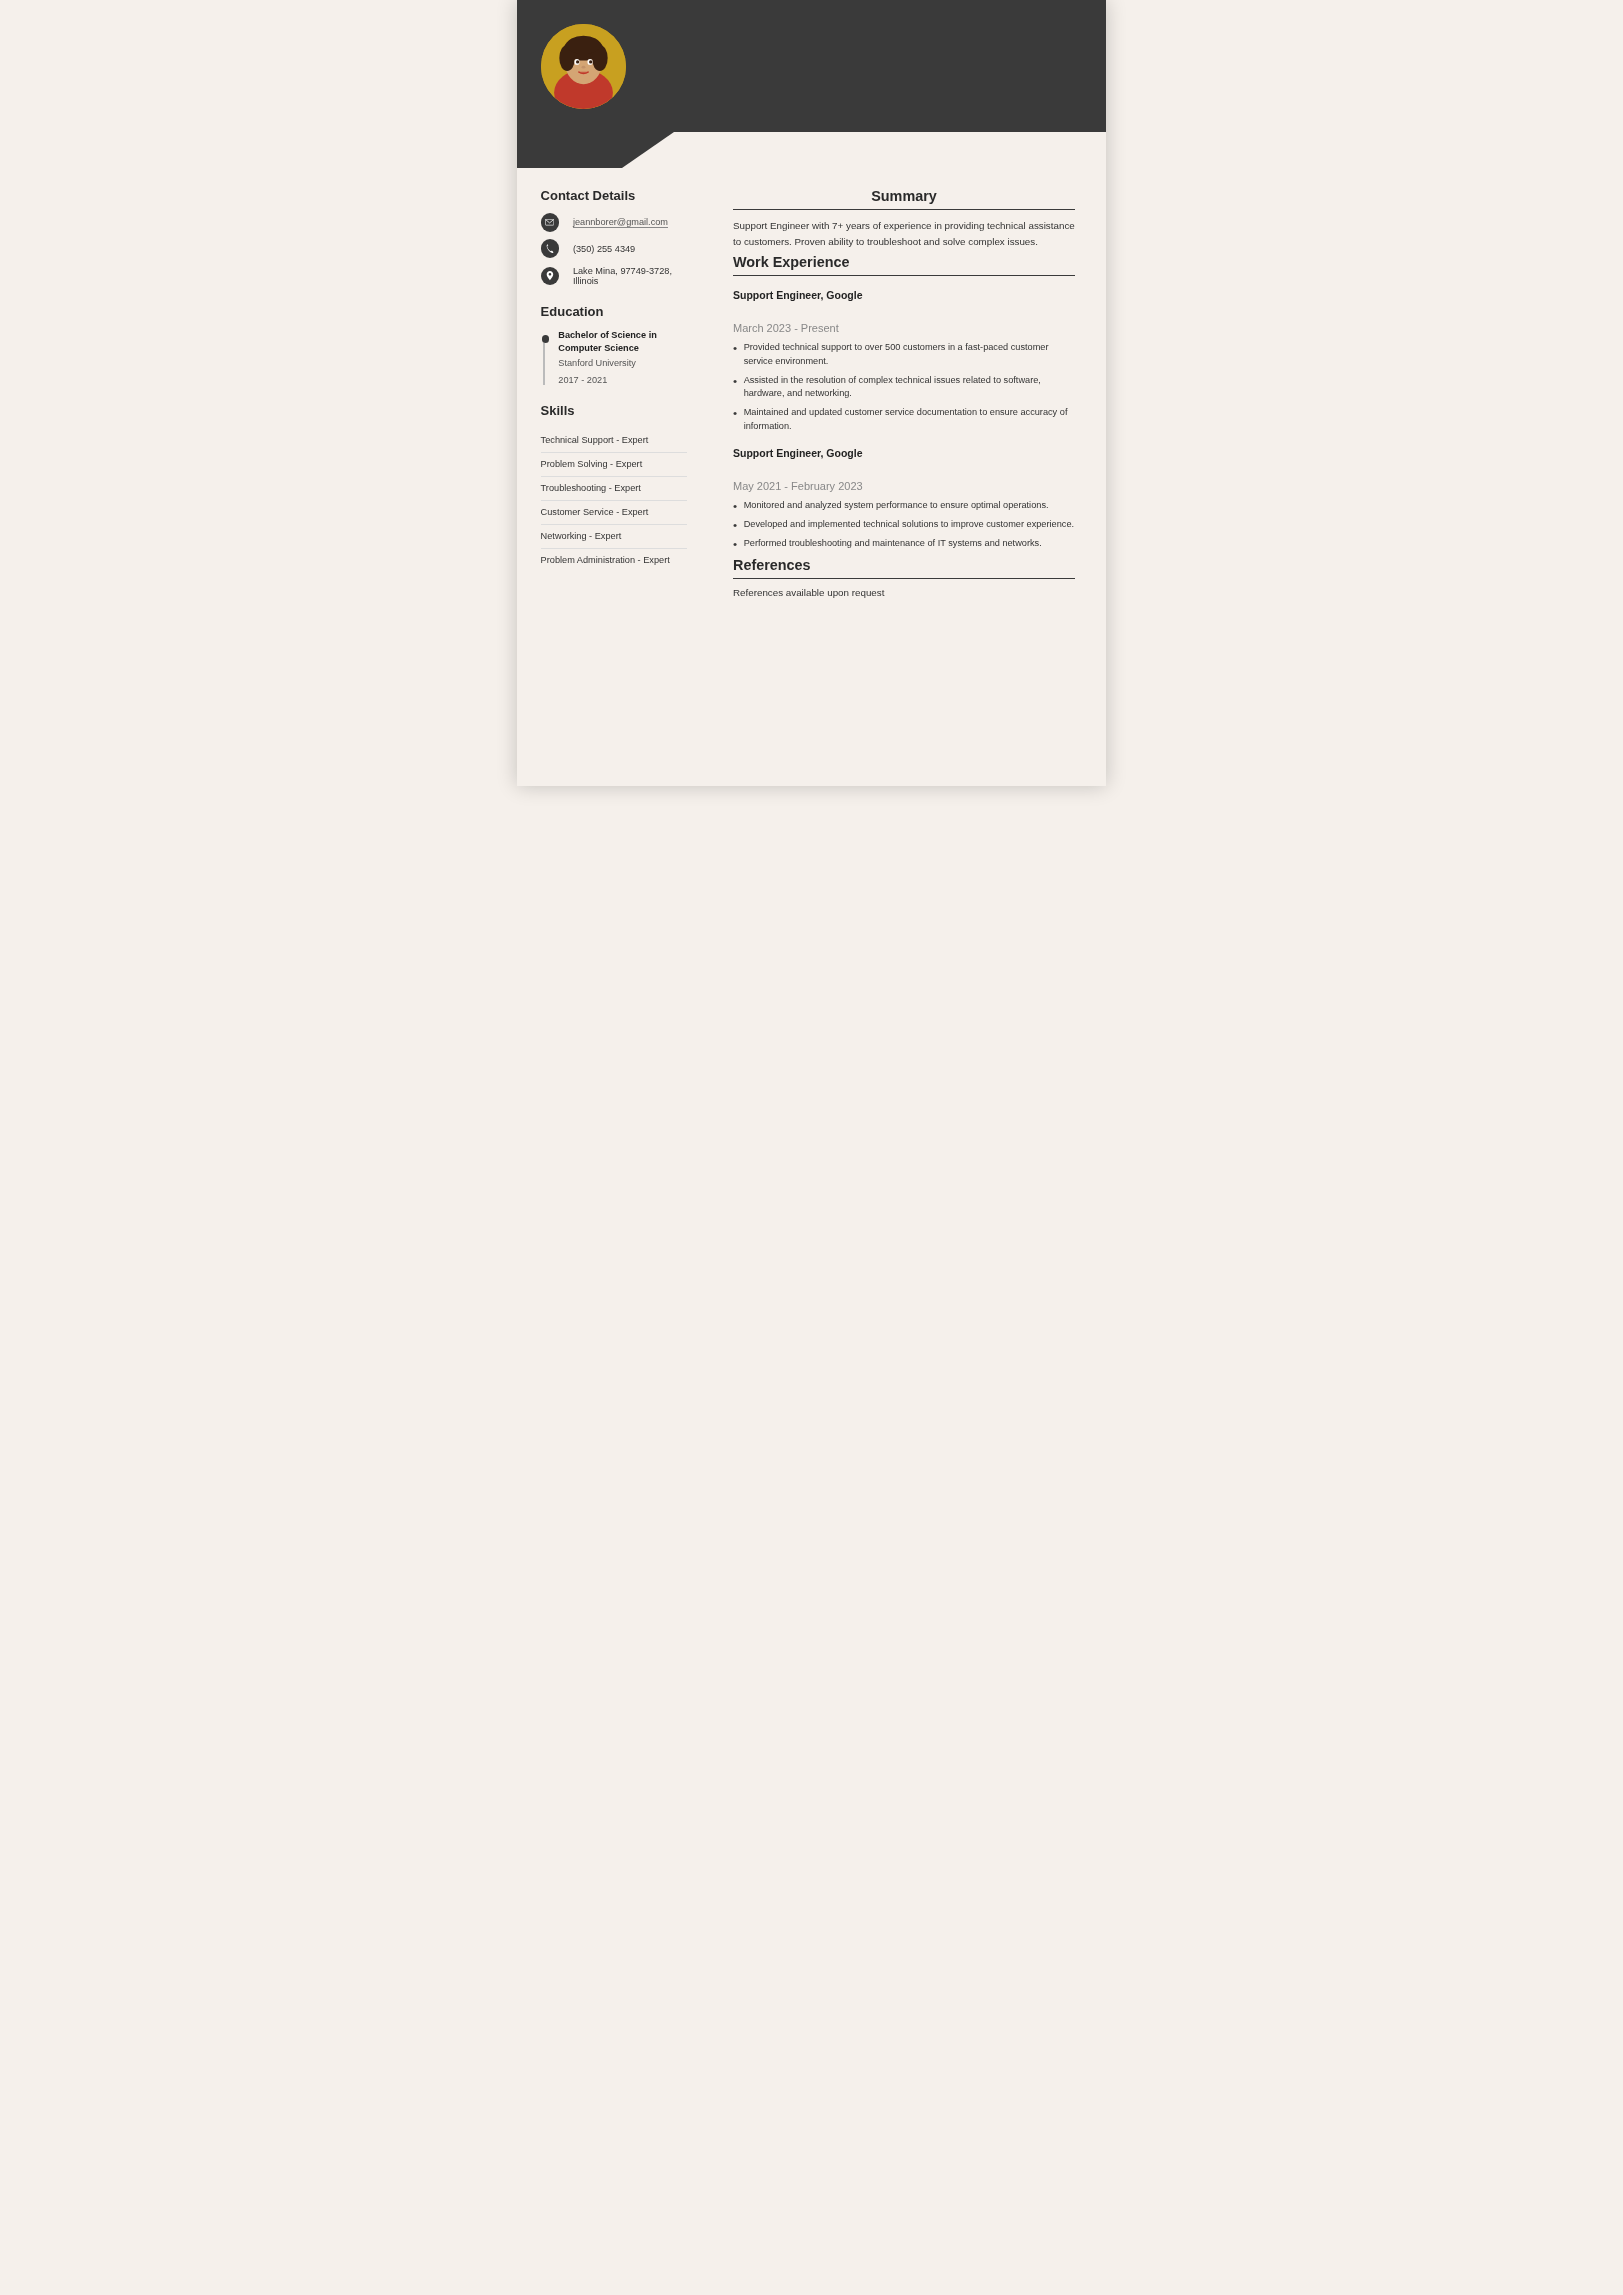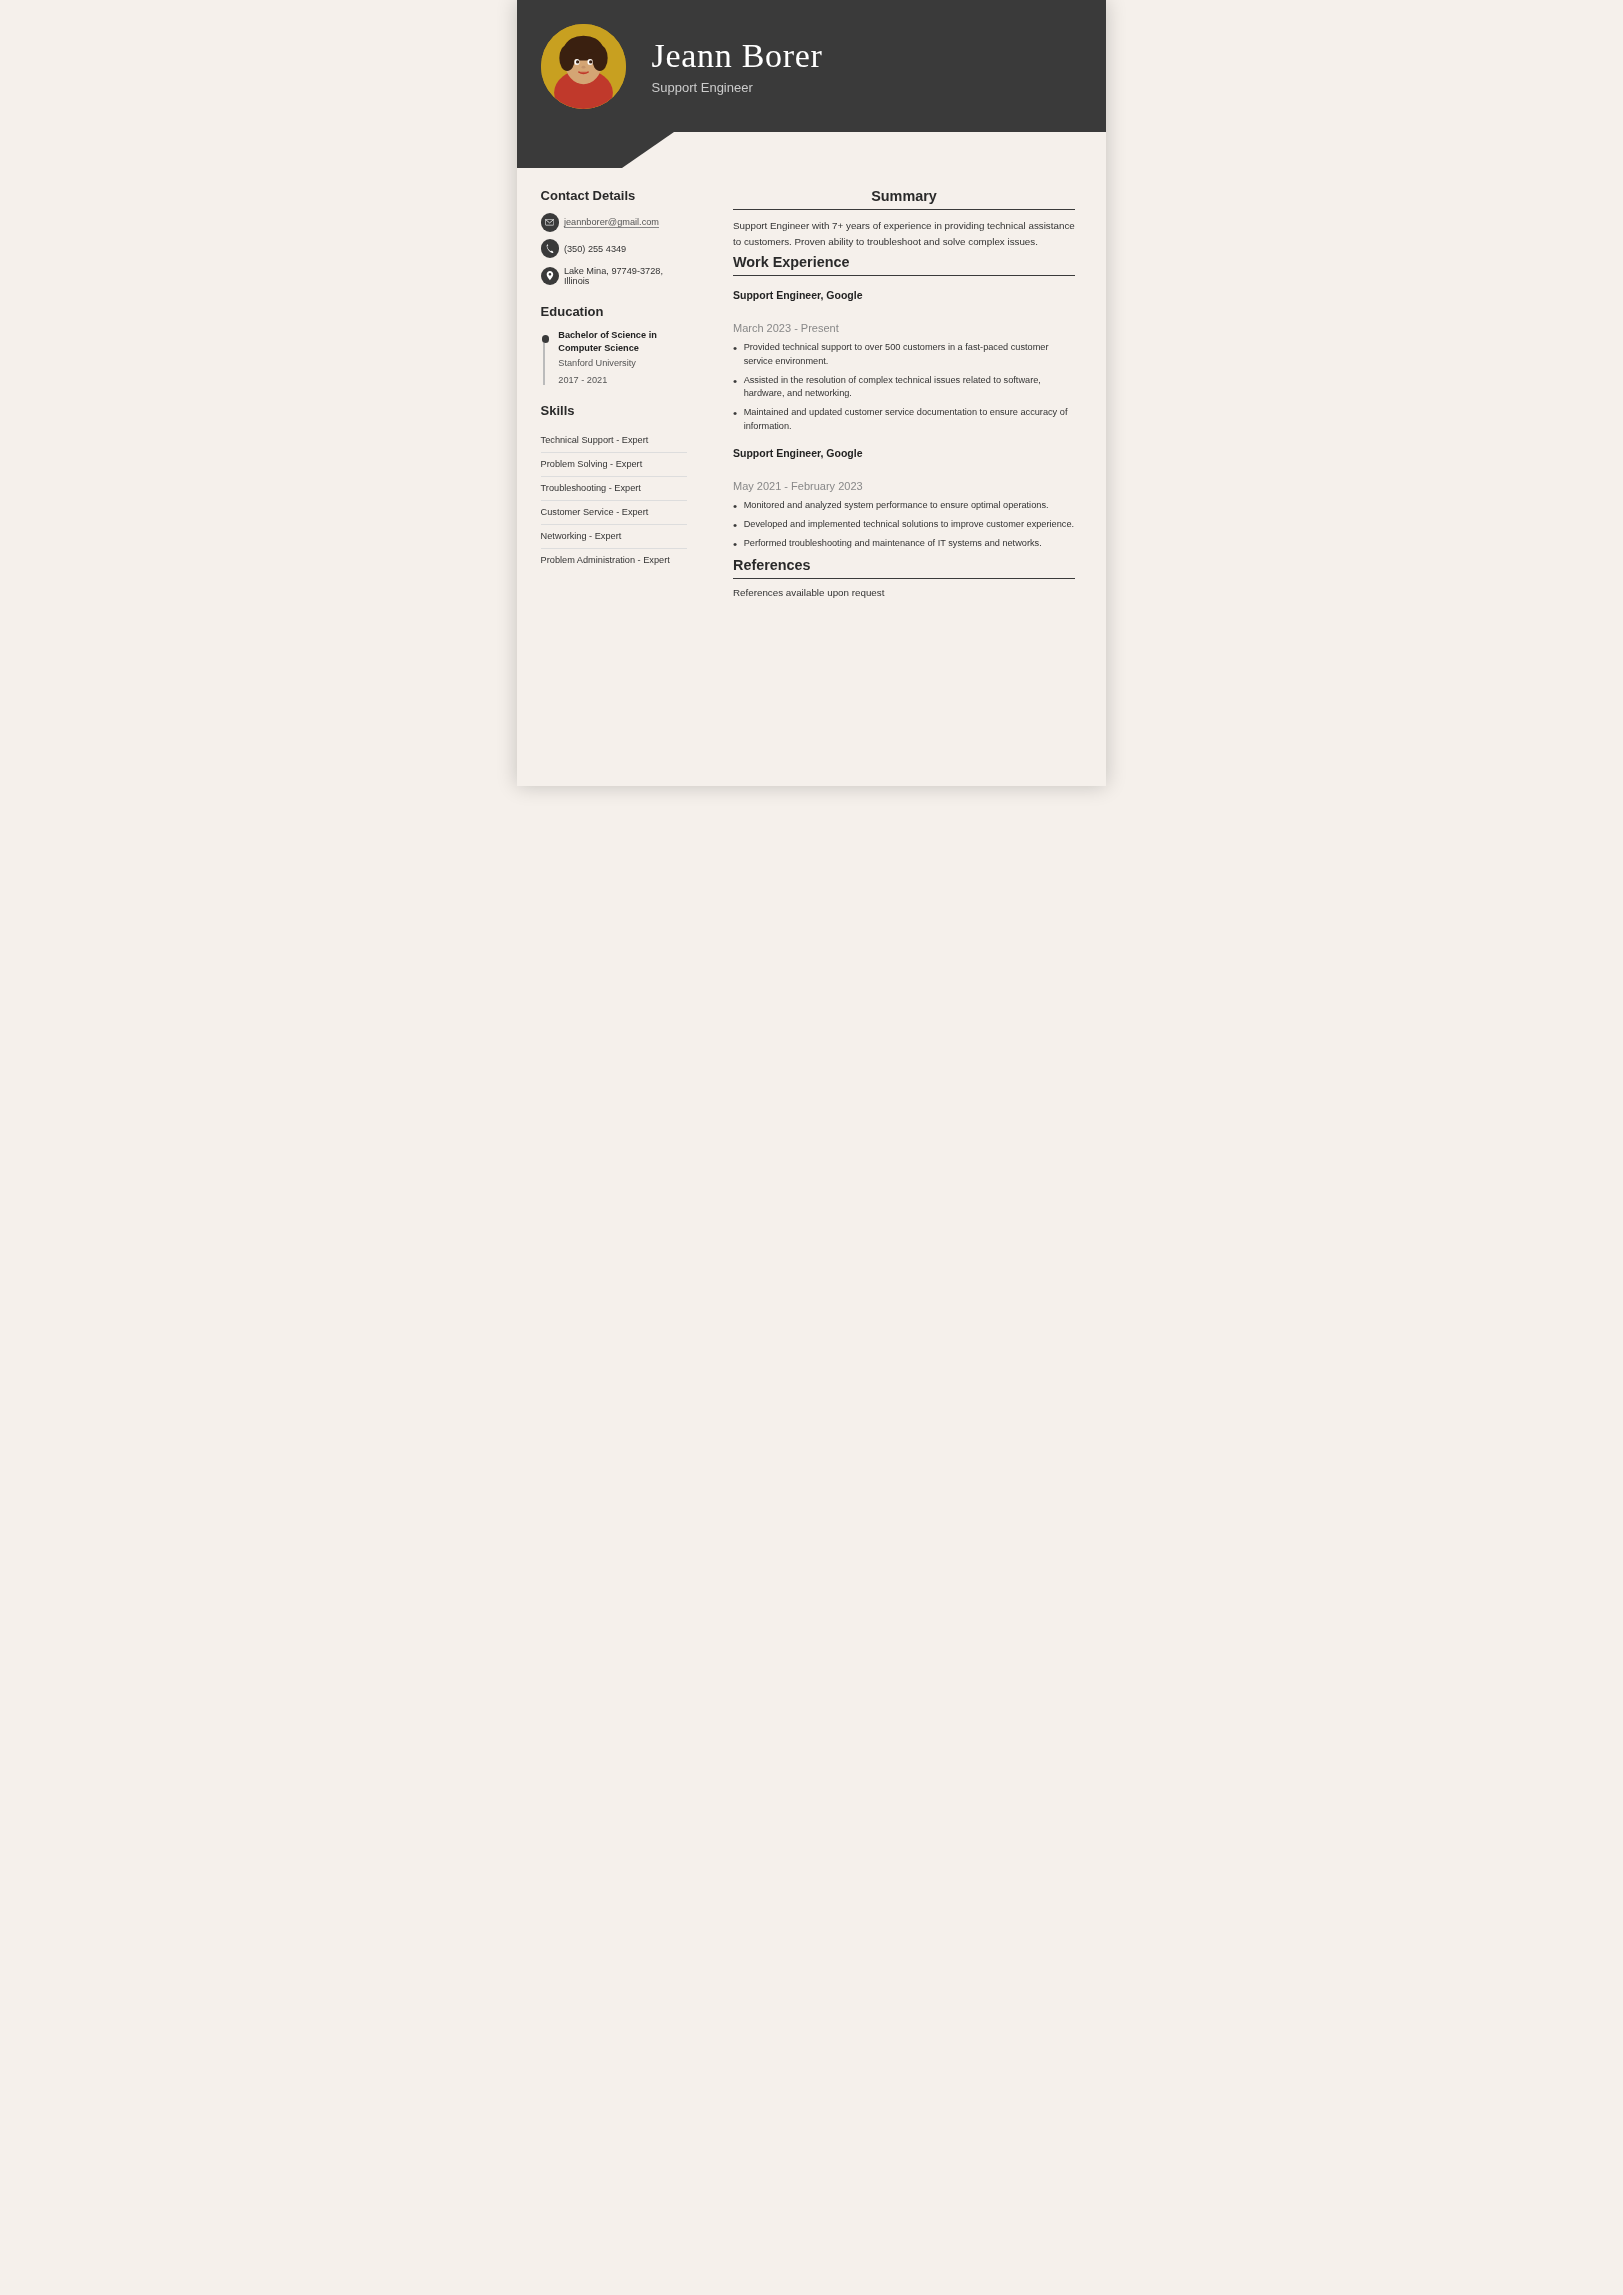--- a/index.html
+++ b/index.html
@@ -94,21 +94,21 @@
     }
 
     .sidebar .section-title:first-child {
       margin-top: 0;
     }
 
     
     .contact-item {
       display: flex;
       align-items: center;
-      gap: 5px;
+      gap: 14px;
       margin-bottom: 7.9px;
       font-family: Arial, sans-serif;
       font-size: 9.2px;
       color: #333;
     }
 
     .contact-icon {
       width: 18.3px;
       height: 18.3px;
       border-radius: 50%;
@@ -332,24 +332,20 @@
           <circle cx="56" cy="58" r="2.5" fill="#3a2010"></circle>
           <circle cx="76" cy="58" r="2.5" fill="#3a2010"></circle>
 
           <ellipse cx="65" cy="66" rx="3" ry="2" fill="#c4936a"></ellipse>
 
           <path d="M 57 73 Q 65 79 73 73" stroke="#c0392b" stroke-width="2" fill="none"></path>
 
           <path d="M 57 73 Q 65 77 73 73" fill="#c0392b" opacity="0.7"></path>
         </svg>
       </div>
-    </div>
-    <div class="header-text">
-      <div class="header-name">Jeann Borer</div>
-      <div class="header-title">Support Engineer</div>
     </div>
   </div>
 
   <div class="chevron-wrapper">
     <div class="chevron-mid"></div>
     <div class="chevron-point"></div>
   </div>
 
   <div class="content">
 

